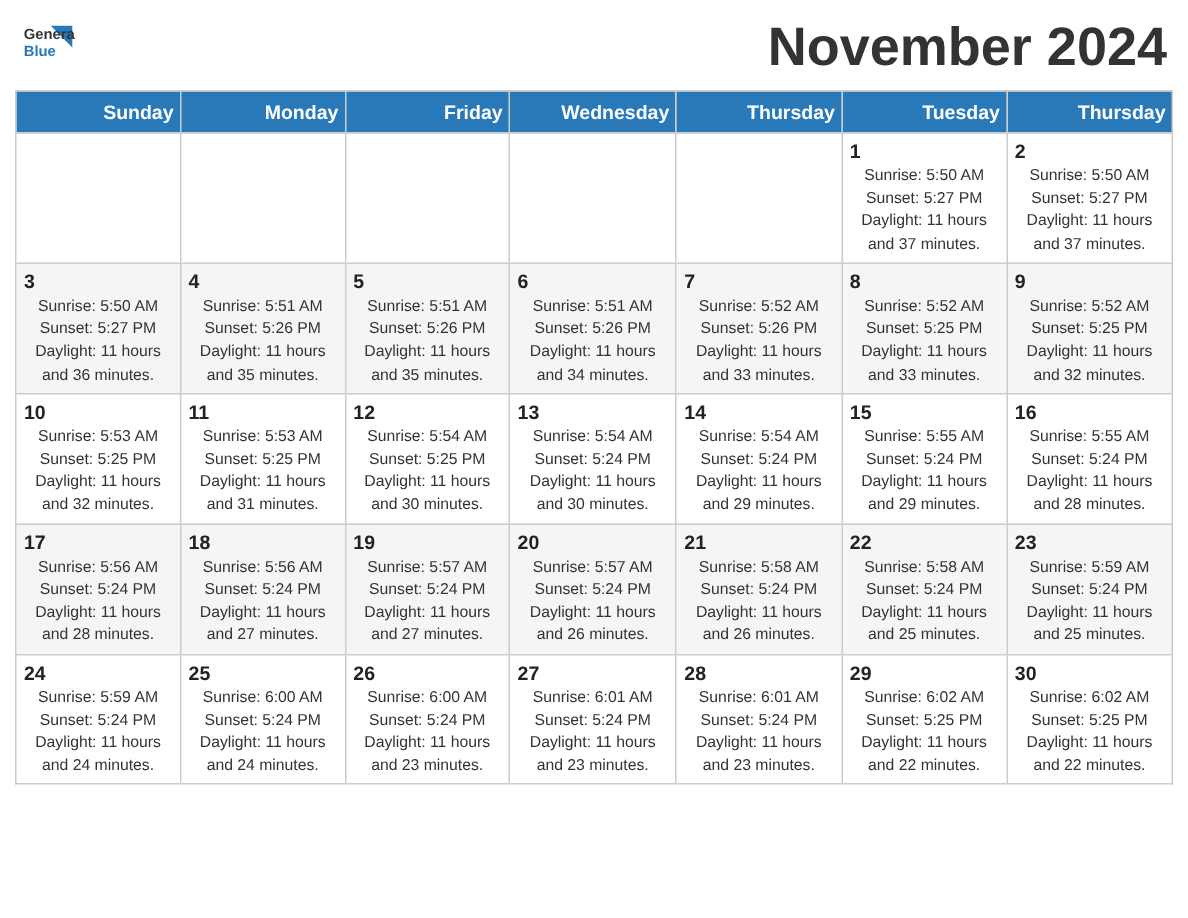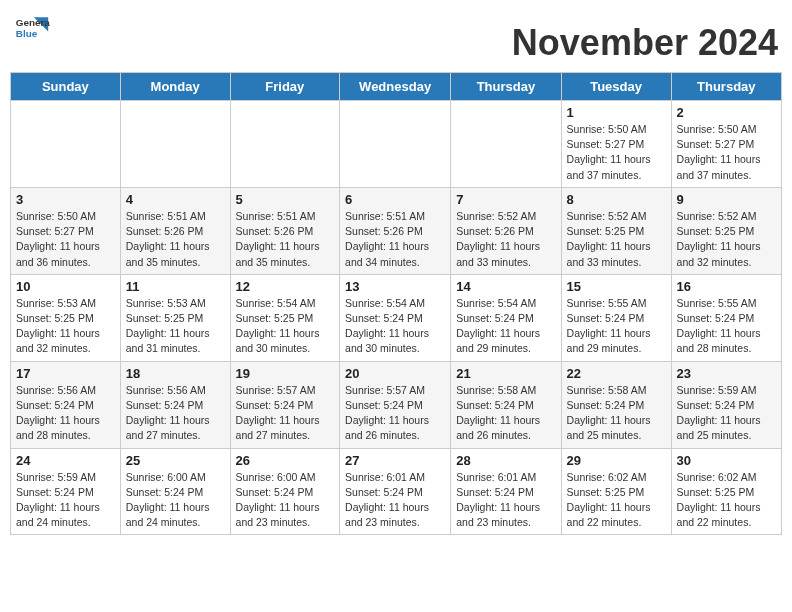--- a/index.html
+++ b/index.html
@@ -26,36 +26,35 @@
       height: 36px;
       margin-right: 4px;
     }
     .title-block {
       text-align: right;
     }
     .month-title {
       font-size: 36px;
       font-weight: bold;
       color: #333;
-      margin-top: 12px;
     }
     .location-title {
       font-size: 15px;
       color: #555;
     }
     .calendar {
       width: 100%;
       border-collapse: collapse;
       font-size: 11px;
     }
     .calendar thead tr th {
       background: #2979b8;
       color: #fff;
       padding: 6px 4px;
-      text-align: center;
+      text-align: right;
       font-size: 13px;
       font-weight: bold;
       border: 1px solid #ccc;
     }
     .calendar tbody tr td {
       vertical-align: top;
       border: 1px solid #ccc;
       padding: 4px 5px;
       width: 113px;
       min-height: 90px;
@@ -67,20 +66,21 @@
     .day-num {
       font-size: 13px;
       font-weight: bold;
       color: #222;
       margin-bottom: 2px;
     }
     .day-info {
       font-size: 10.5px;
       color: #333;
       line-height: 1.45;
+      text-align: center;
     }
     .empty {
       background: #fff !important;
     }
   </style>
 </head>
 <body>
 
 <div class="header">
   <div class="logo">

